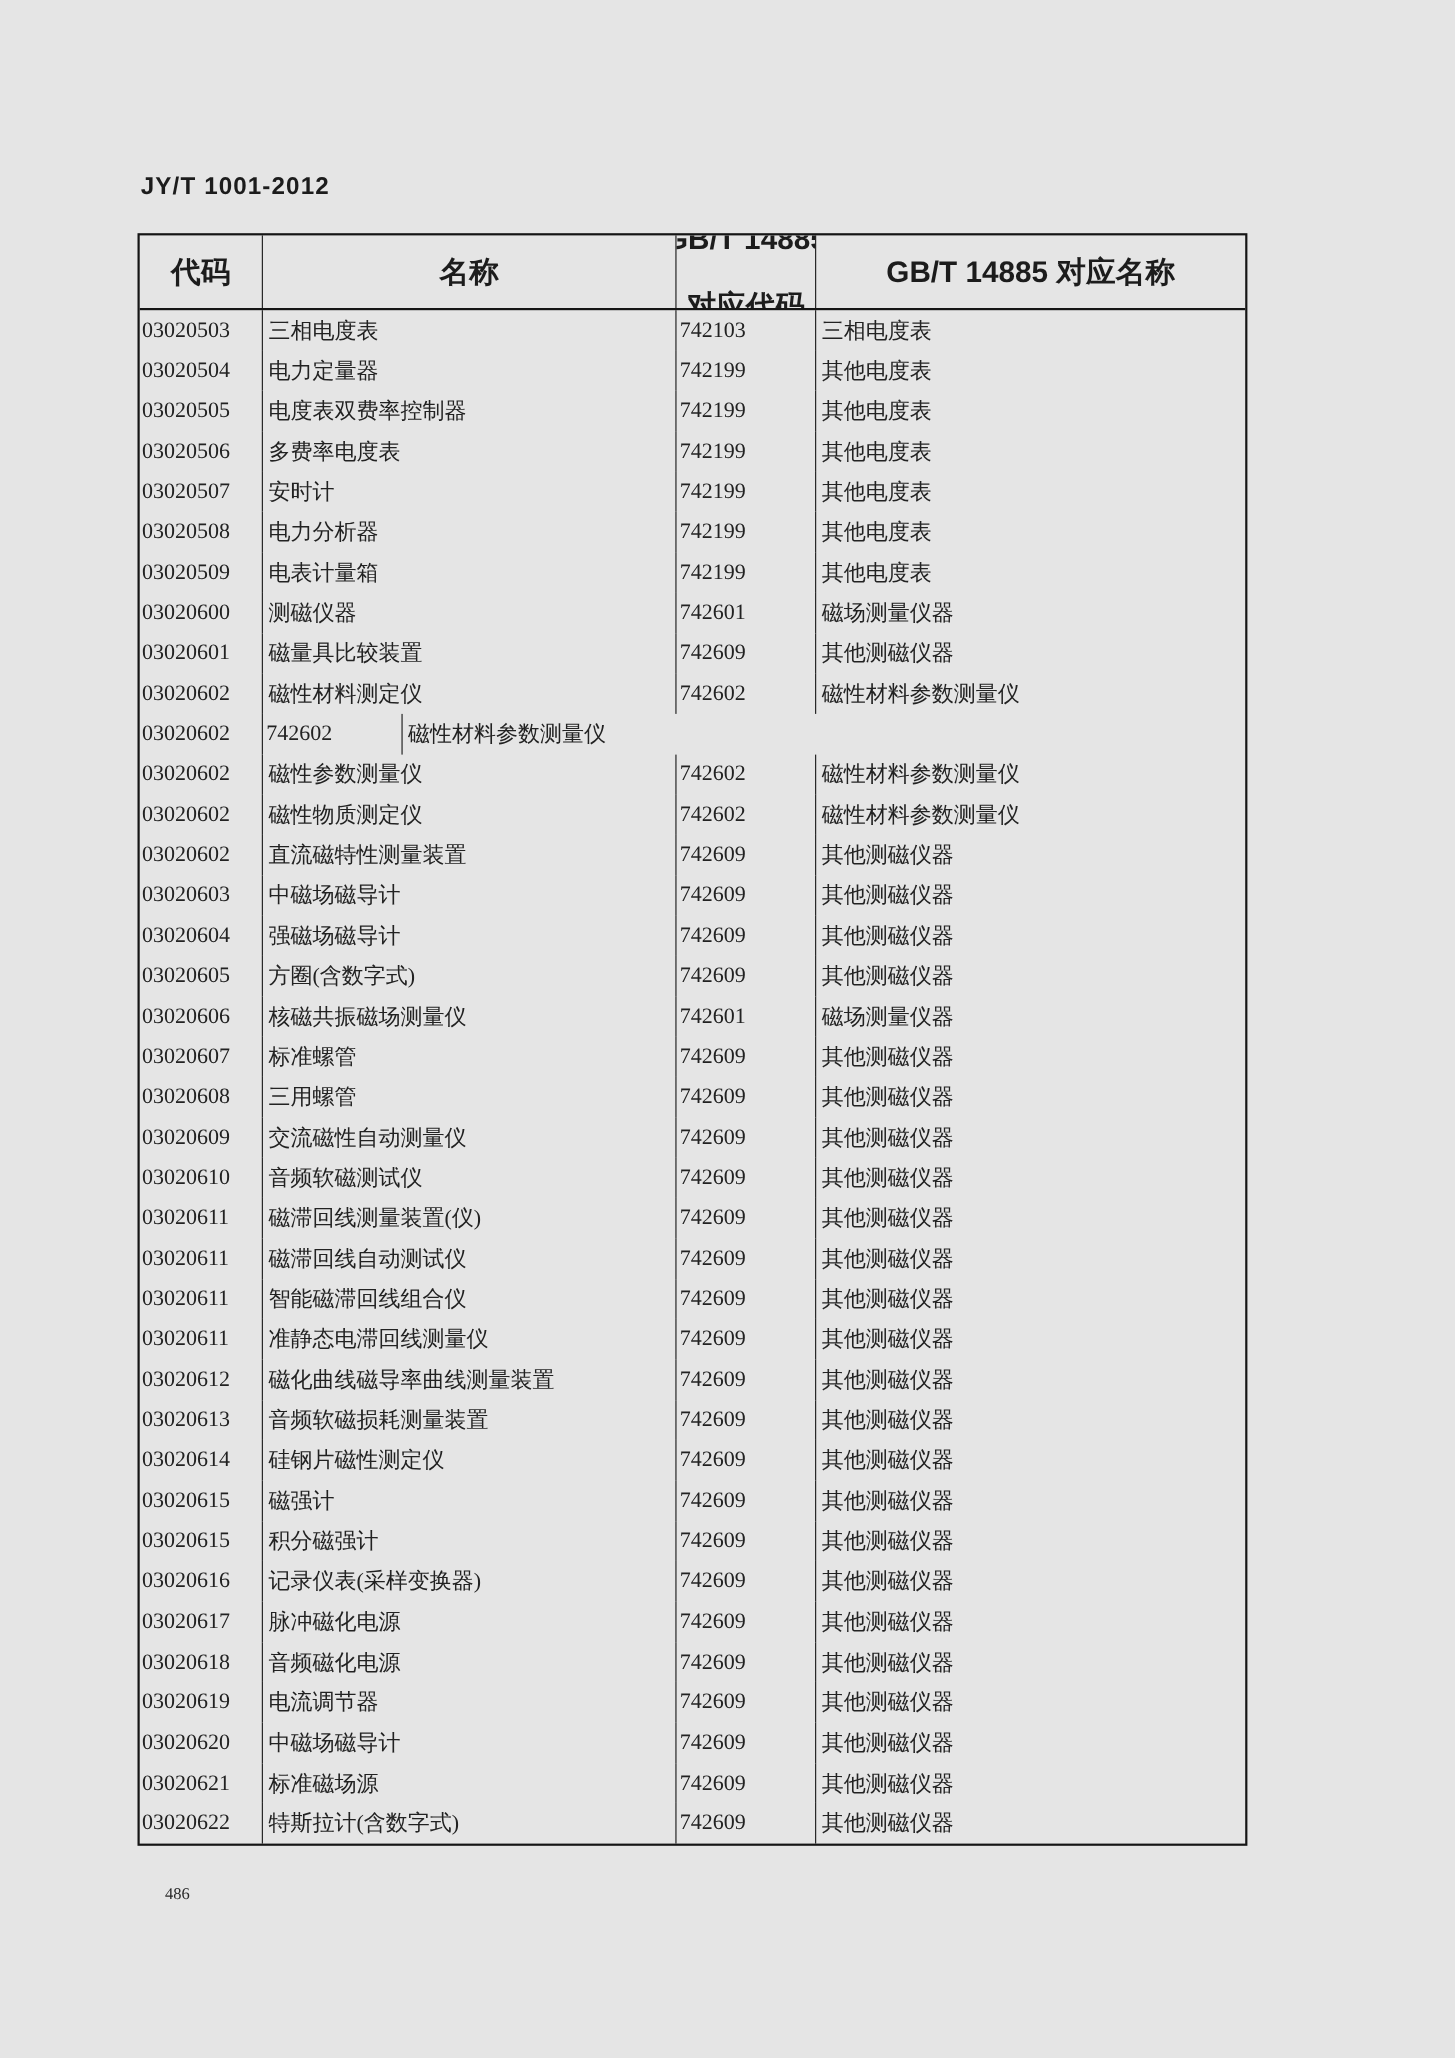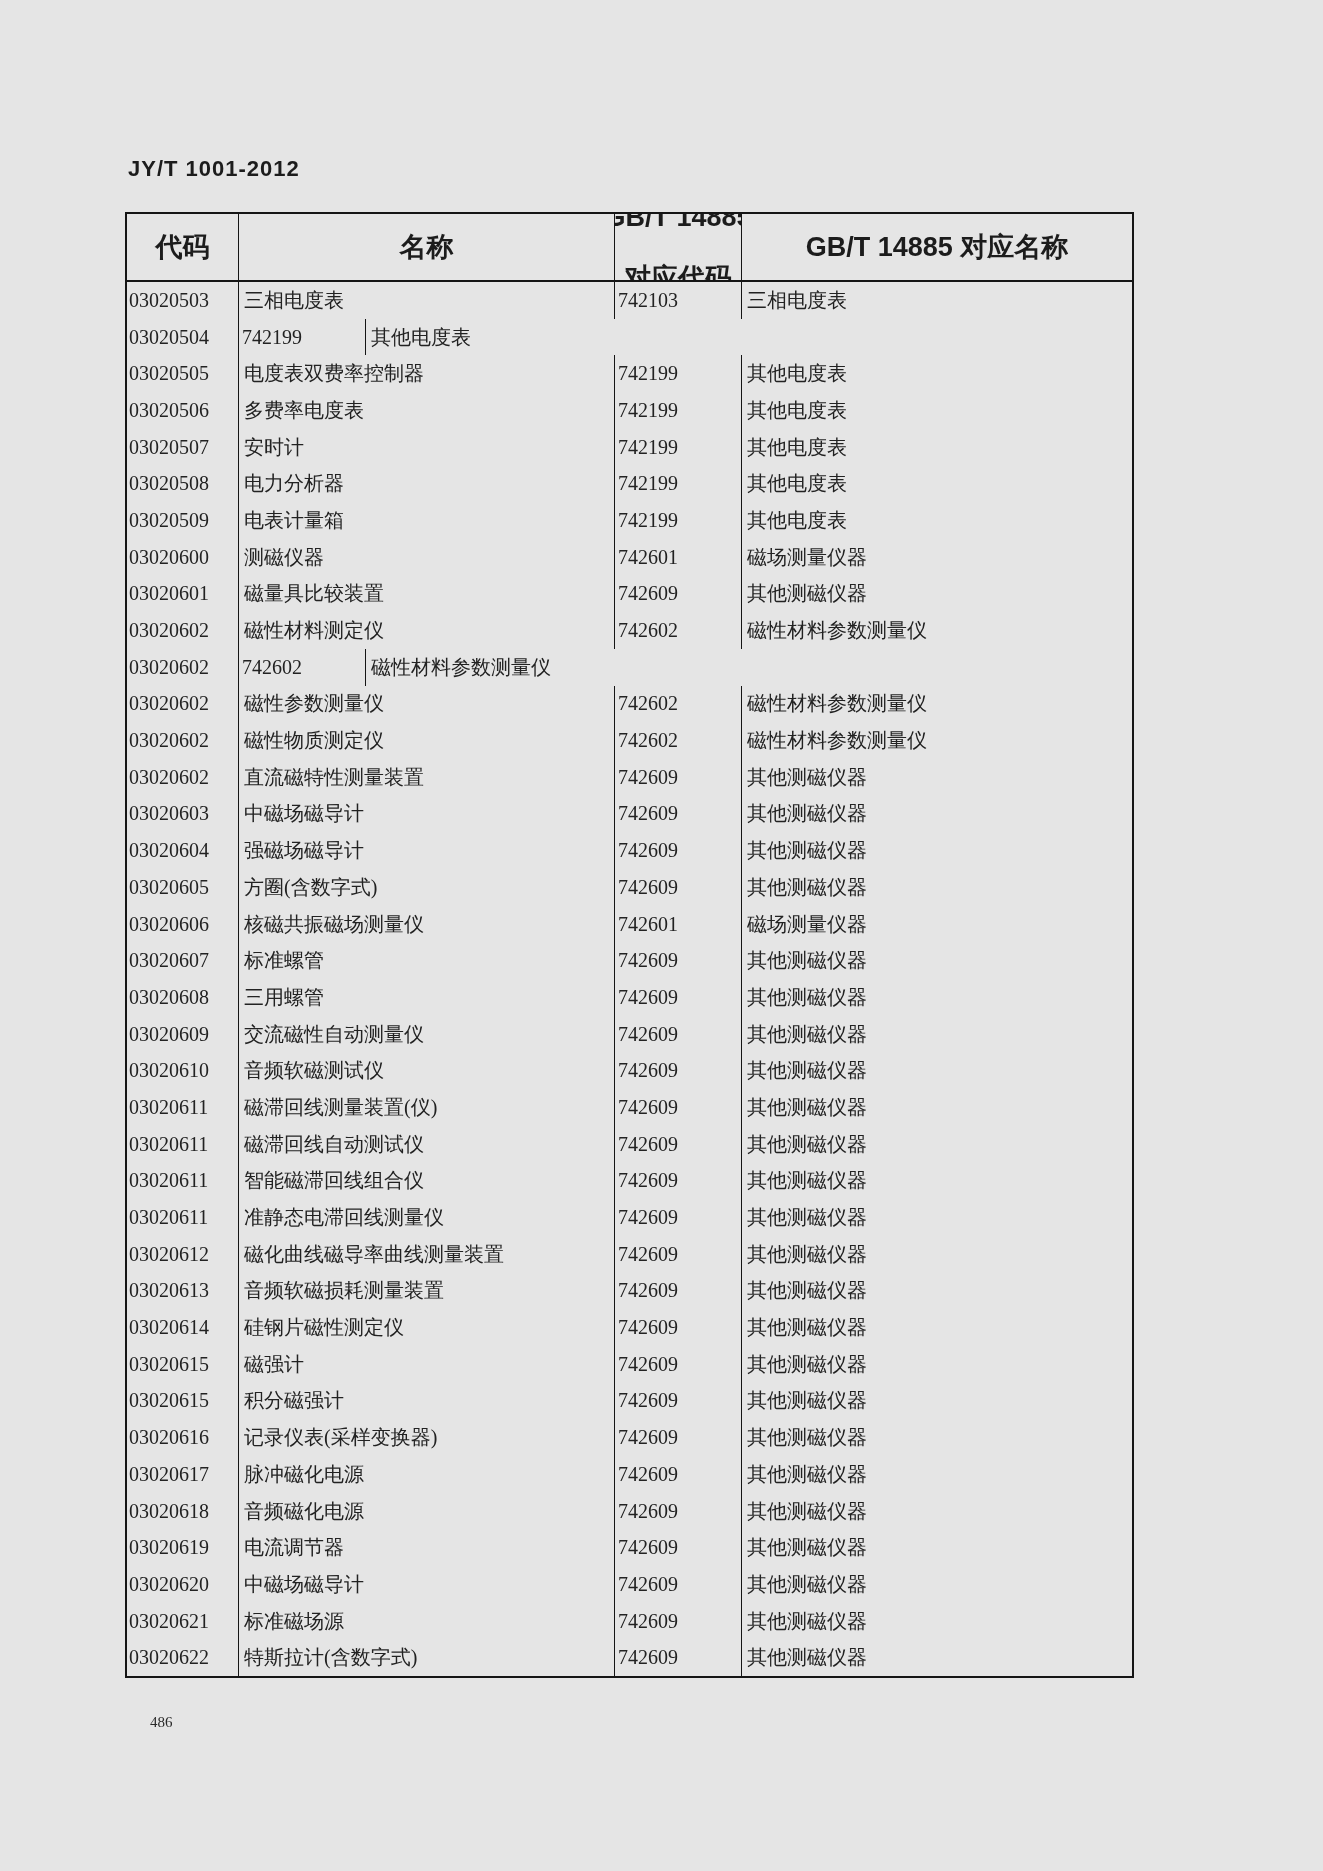--- a/index.html
+++ b/index.html
@@ -117,20 +117,21 @@
     </div>
     <div class="tbody" id="tbody">
         <div class="tr">
           <div class="td c1">03020503</div>
           <div class="td c2">三相电度表</div>
           <div class="td c3">742103</div>
           <div class="td c4">三相电度表</div>
         </div>
         <div class="tr">
           <div class="td c1">03020504</div>
+          <div class="td c2">电力定量器</div>
           <div class="td c3">742199</div>
           <div class="td c4">其他电度表</div>
         </div>
         <div class="tr">
           <div class="td c1">03020505</div>
           <div class="td c2">电度表双费率控制器</div>
           <div class="td c3">742199</div>
           <div class="td c4">其他电度表</div>
         </div>
         <div class="tr">

